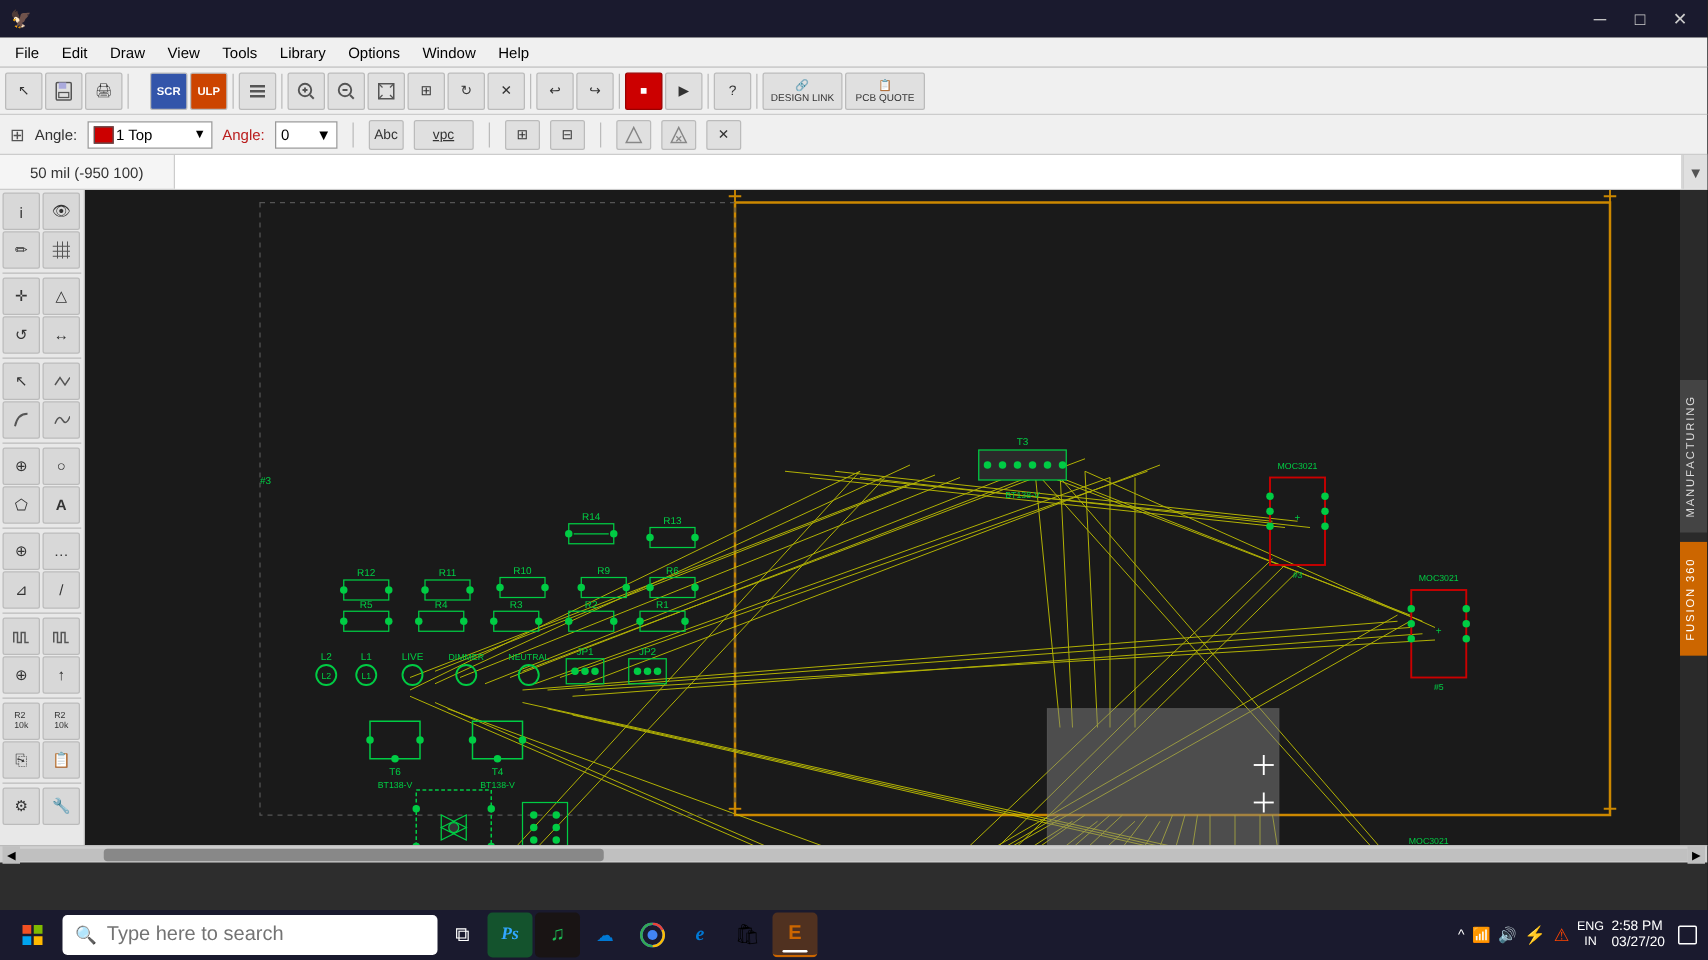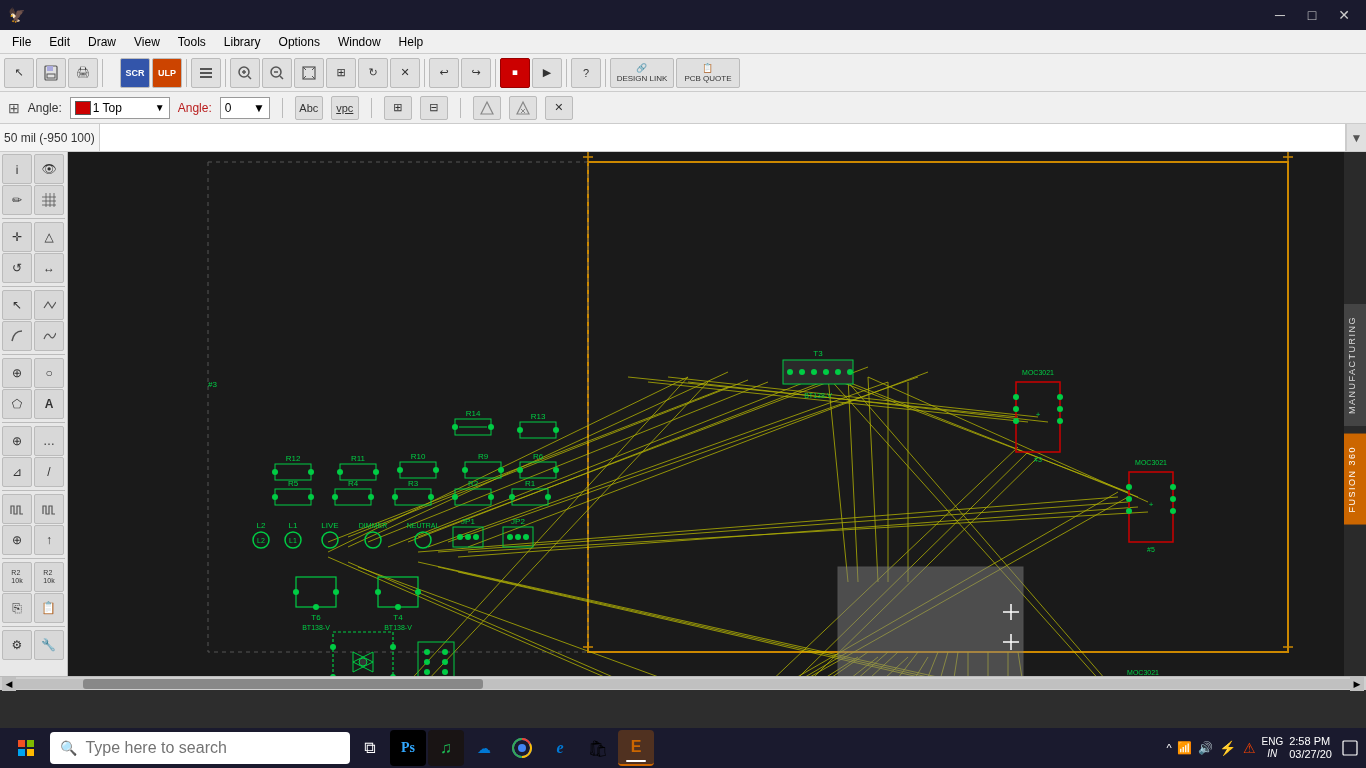--- a/index.html
+++ b/index.html
@@ -93,21 +93,21 @@
     
     #cmdbar {
       height: 28px;
       background: #f5f5f5;
       display: flex;
       align-items: center;
       border-bottom: 1px solid #ccc;
       font-size: 12px;
     }
     #cmdbar .cmd-label {
-      padding: 0 4px;
+      padding: 0 24px;
       color: #333;
       white-space: nowrap;
     }
     #cmdbar input {
       flex: 1;
       border: none;
       background: white;
       border-left: 1px solid #ccc;
       border-right: 1px solid #ccc;
       padding: 2px 6px;
@@ -334,21 +334,21 @@
     <span class="layer-text">1 Top</span>
     <span class="layer-arrow">▼</span>
   </div>
   <span style="color:#b91c1c;">Angle:</span>
   <div class="angle-select">
     <span style="flex:1;">0</span>
     <span>▼</span>
   </div>
   <span style="width:1px;height:20px;background:#bbb;margin:0 4px;"></span>
   <div class="tb-btn" style="width:28px;height:24px;">Abc</div>
-  <div class="tb-btn" style="width:28px;height:24px;text-decoration:underline;">vpc</div>
+  <div class="tb-btn" style="width:48px;height:24px;text-decoration:underline;">vpc</div>
   <span style="width:1px;height:20px;background:#bbb;margin:0 4px;"></span>
   <div class="tb-btn" style="width:28px;height:24px;">⊞</div>
   <div class="tb-btn" style="width:28px;height:24px;">⊟</div>
   <span style="width:1px;height:20px;background:#bbb;margin:0 4px;"></span>
   <div class="tb-btn" style="width:28px;height:24px;">
     <svg width="16" height="16">
         <polygon points="8,2 14,14 2,14" fill="none" stroke="#888" stroke-width="1.2"></polygon>
       </svg>
   </div>
   <div class="tb-btn" style="width:28px;height:24px;">
@@ -850,21 +850,21 @@
       </svg>
   </div>
 
   <div class="tb-search" style="flex:0 0 300px;height:32px;background:white;border-radius:4px;display:flex;align-items:center;padding:0 10px;gap:8px;">
     <span style="color:#0078d4;font-size:14px;">🔍</span>
     <span style="color:#737373;font-size:16px;">Type here to search</span>
   </div>
 
   <div class="tb-icon-btn">⧉</div>
 
-  <div class="taskbar-app-icon" style="background:#000000;">
+  <div class="taskbar-app-icon" style="background:#14532d;font-style:italic;">
     <span style="color:#31a8ff;font-size:14px;font-weight:bold;font-family:serif;">Ps</span>
   </div>
   <div class="taskbar-app-icon" style="background:#191414;">
     <span style="color:#1db954;font-size:16px;">♫</span>
   </div>
   <div class="taskbar-app-icon">
     <span style="color:#0078d4;font-size:14px;">☁</span>
   </div>
   <div class="taskbar-app-icon">
     <svg width="20" height="20" viewBox="0 0 20 20">
@@ -888,21 +888,21 @@
   <div style="flex:1;"></div>
 
   <div style="display:flex;align-items:center;gap:6px;color:white;font-size:11px;">
     <span style="cursor:pointer;">^</span>
     <span style="font-size:12px;">📶</span>
     <span style="font-size:12px;">🔊</span>
     <span style="color:#ffcc00;font-size:14px;">⚡</span>
     <span style="color:#ff4400;font-size:14px;">⚠</span>
     <div style="cursor:pointer;line-height:1.2;text-align:center;">
       <div style="font-size:10px;">ENG</div>
-      <div style="font-size:10px;font-style:italic;">IN</div>
+      <div style="font-size:10px;">IN</div>
     </div>
     <div style="cursor:pointer;line-height:1.2;text-align:left;">
       <div style="font-size:11px;">2:58 PM</div>
       <div style="font-size:11px;">03/27/20</div>
     </div>
     <div style="width:24px;height:32px;display:flex;align-items:center;justify-content:center;cursor:pointer;">
       <svg width="16" height="16" viewBox="0 0 16 16">
           <rect x="1" y="1" width="14" height="14" rx="1" fill="none" stroke="white" stroke-width="1.2"></rect>
         </svg>
     </div>

